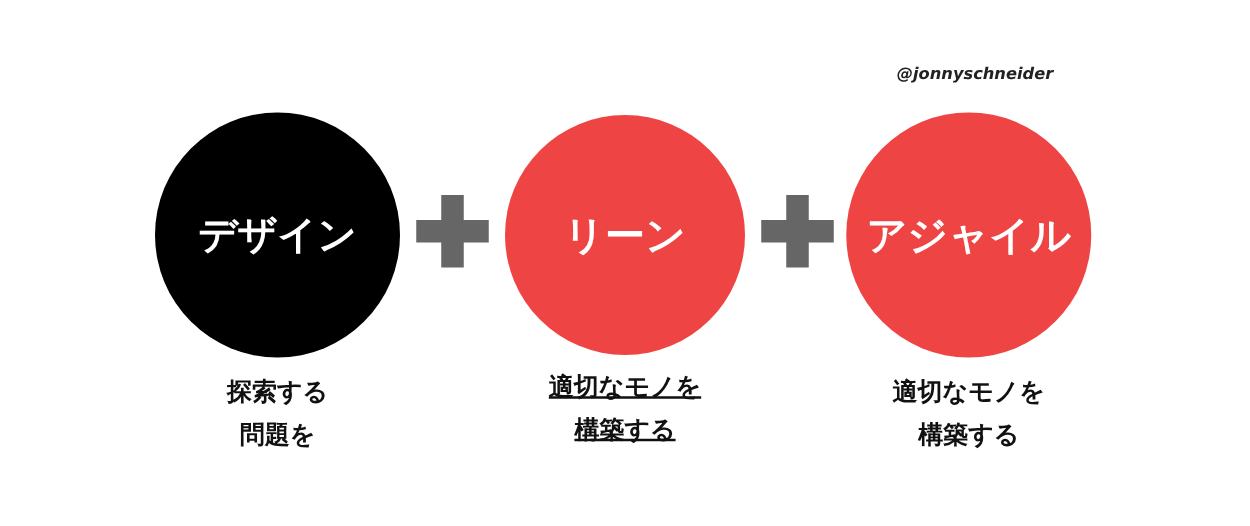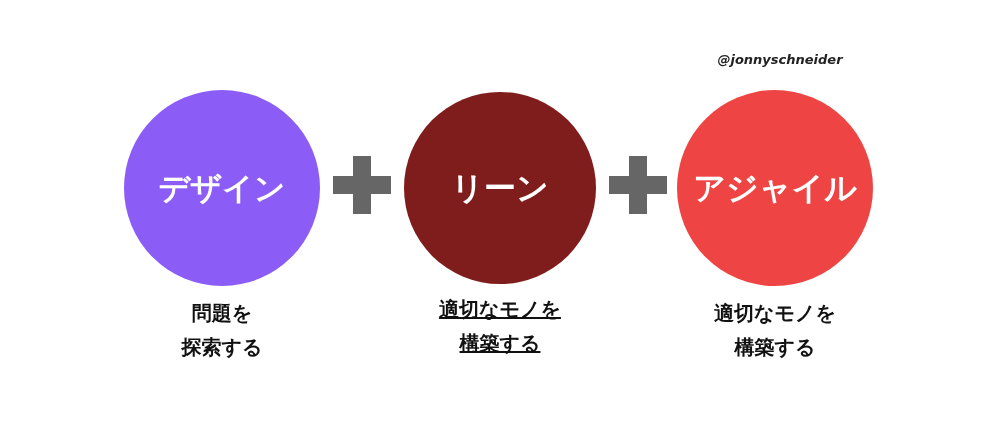--- a/index.html
+++ b/index.html
@@ -24,39 +24,39 @@
              color:#111; line-height:34px; }
   .cap1 { left:112px; top:296px; }
   .cap2 { left:390px; top:292px;text-decoration:underline; }
   .cap3 { left:665px; top:296px; }
 </style>
 </head>
 <body>
 
 <div class="credit">@jonnyschneider</div>
 
-<div class="circle c1" style="background:#8b5cf6">
+<div class="circle c1" style="background:#000000">
   <div class="line">デザイン</div>
 </div>
 
 <div class="plus p1"></div>
 
-<div class="circle c2" style="background:#7f1d1d">
+<div class="circle c2" style="background:#ef4444">
   <div class="line">リーン</div>
 </div>
 
 <div class="plus p2"></div>
 
 <div class="circle c3" style="background:#ef4444">
   <div class="line">アジャイル</div>
 </div>
 
 <div class="caption cap1">
+  <div>探索する</div>
   <div>問題を</div>
-  <div>探索する</div>
 </div>
 <div class="caption cap2">
   <div>適切なモノを</div>
   <div>構築する</div>
 </div>
 <div class="caption cap3">
   <div>適切なモノを</div>
   <div>構築する</div>
 </div>
 

